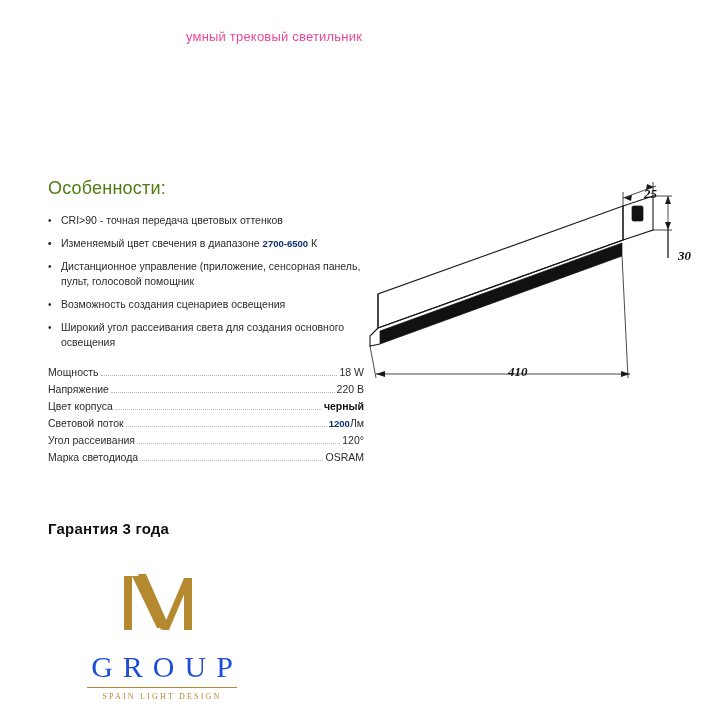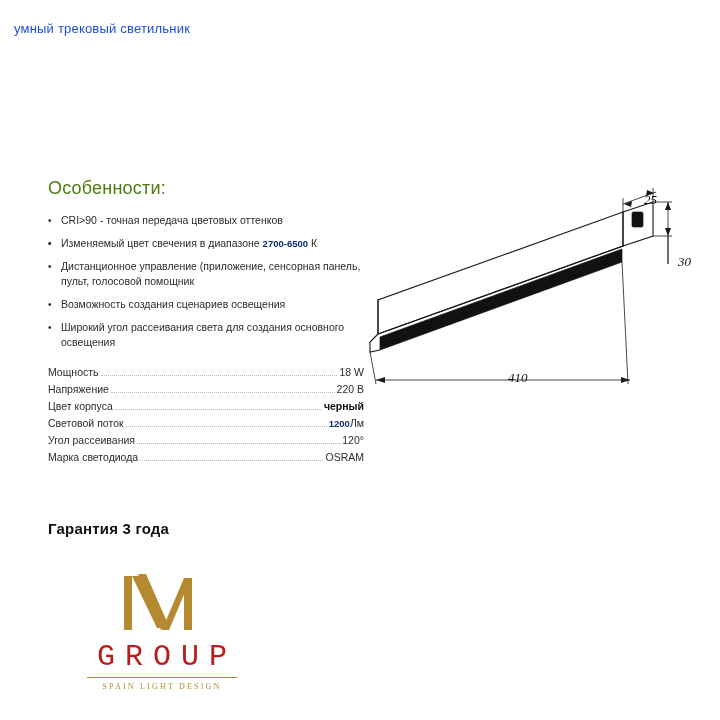--- a/index.html
+++ b/index.html
@@ -26,23 +26,24 @@
   .title {
     font-size: 31px;
     line-height: 36px;
     font-weight: 400;
     letter-spacing: 0.2px;
     color: #111;
     margin: 0;
   }
   .subtitle {
     font-size: 13px;
-    color: #1d4ed8;
-    margin-top: 5px;
+    color: #ec4899;
+    margin-top: 13px;
     letter-spacing: 0.2px;
+    text-align: center;
   }
 
   
   .features {
     position: absolute;
     left: 48px;
     top: 178px;
     width: 330px;
   }
   .section-heading {
@@ -127,23 +128,24 @@
     font-size: 15px;
     font-weight: 700;
     color: #111;
     letter-spacing: 0.2px;
   }
 
   
   .drawing {
     position: absolute;
     left: 368px;
-    top: 184px;
+    top: 178px;
     width: 340px;
     height: 240px;
+    font-weight: bold;
   }
   .dim-label {
     position: absolute;
     font-size: 13px;
     color: #111;
     font-style: italic;
     font-family: "Liberation Serif", serif;
   }
   .dim-25 { left: 276px; top: 8px; }
   .dim-30 { left: 310px; top: 70px; }
@@ -157,23 +159,23 @@
     width: 180px;
     text-align: center;
   }
   .logo-mark {
     height: 62px;
     position: relative;
   }
   .logo-word {
     font-size: 30px;
     letter-spacing: 10px;
-    color: #b91c1c;
-    font-family: Liberation Mono, monospace;
-    margin-top: 6px;
+    color: #1d4ed8;
+    font-family: Liberation Serif, serif;
+    margin-top: 16px;
     padding-left: 10px;
   }
   .logo-rule {
     width: 150px;
     height: 1px;
     background: #b4892f;
     margin: 3px auto 4px auto;
   }
   .logo-tag {
     font-size: 8px;

